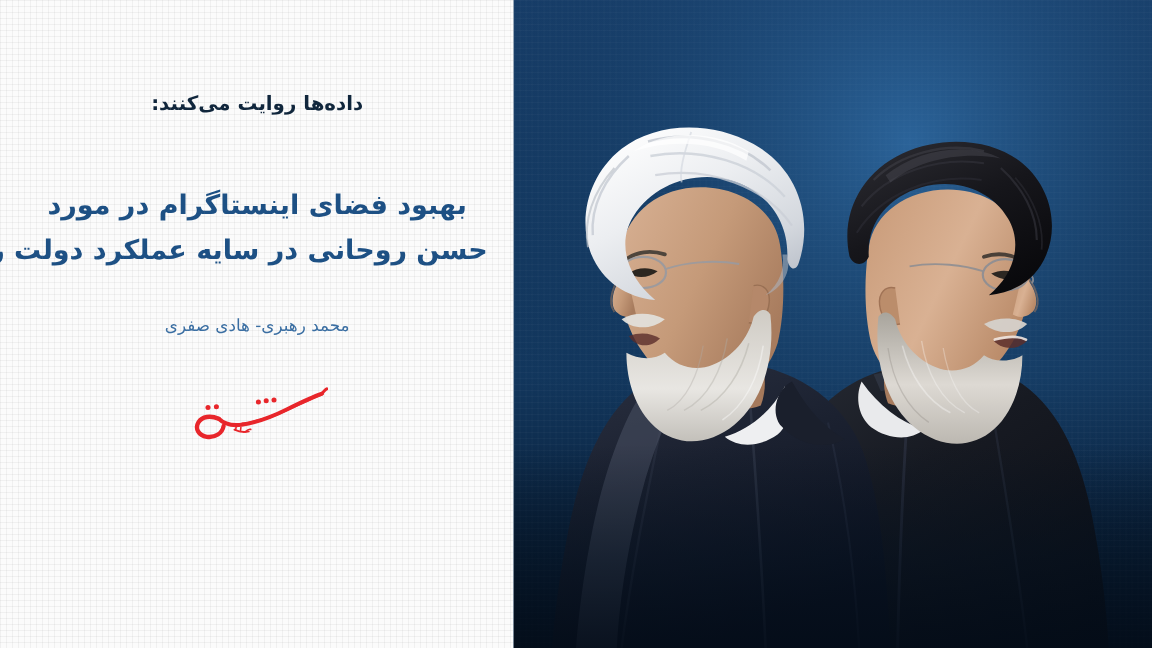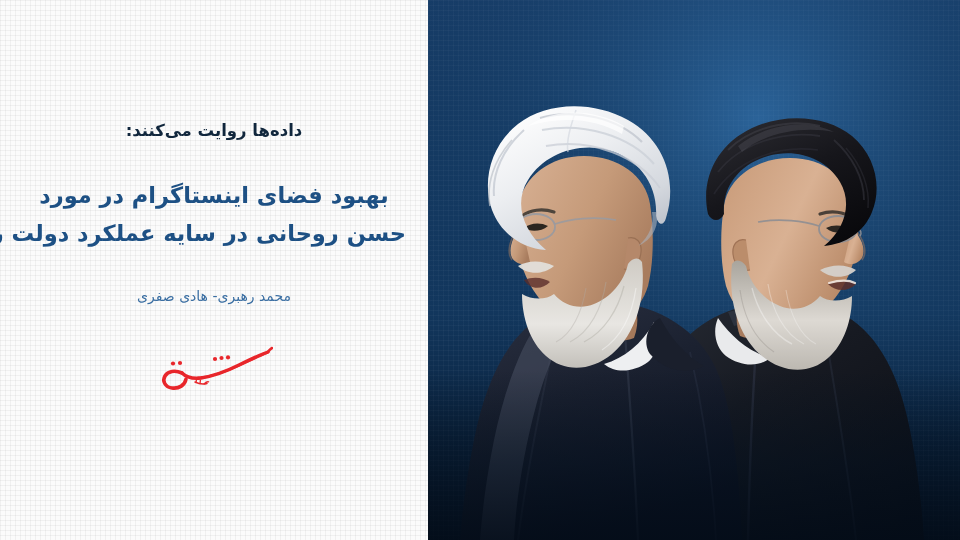--- a/index.html
+++ b/index.html
@@ -33,31 +33,31 @@
   .left-inner {
     position: absolute;
     left: 0; right: 0;
     top: 0;
     padding: 0 18px;
     box-sizing: border-box;
     text-align: center;
   }
 
   .kicker {
-    margin-top: 120px;
+    margin-top: 76px;
     font-size: 16.5px;
     font-weight: 700;
     letter-spacing: -0.2px;
     color: #10263c;
     line-height: 1.3;
     white-space: nowrap;
   }
 
   .headline {
-    margin-top: 36px;
+    margin-top: 56px;
     font-size: 22.5px;
     font-weight: 700;
     color: #1d5084;
     line-height: 1.68;
     letter-spacing: -0.3px;
     padding: 0 4px;
   }
   .headline .hl-line { display: block; white-space: nowrap; }
 
   .byline {

